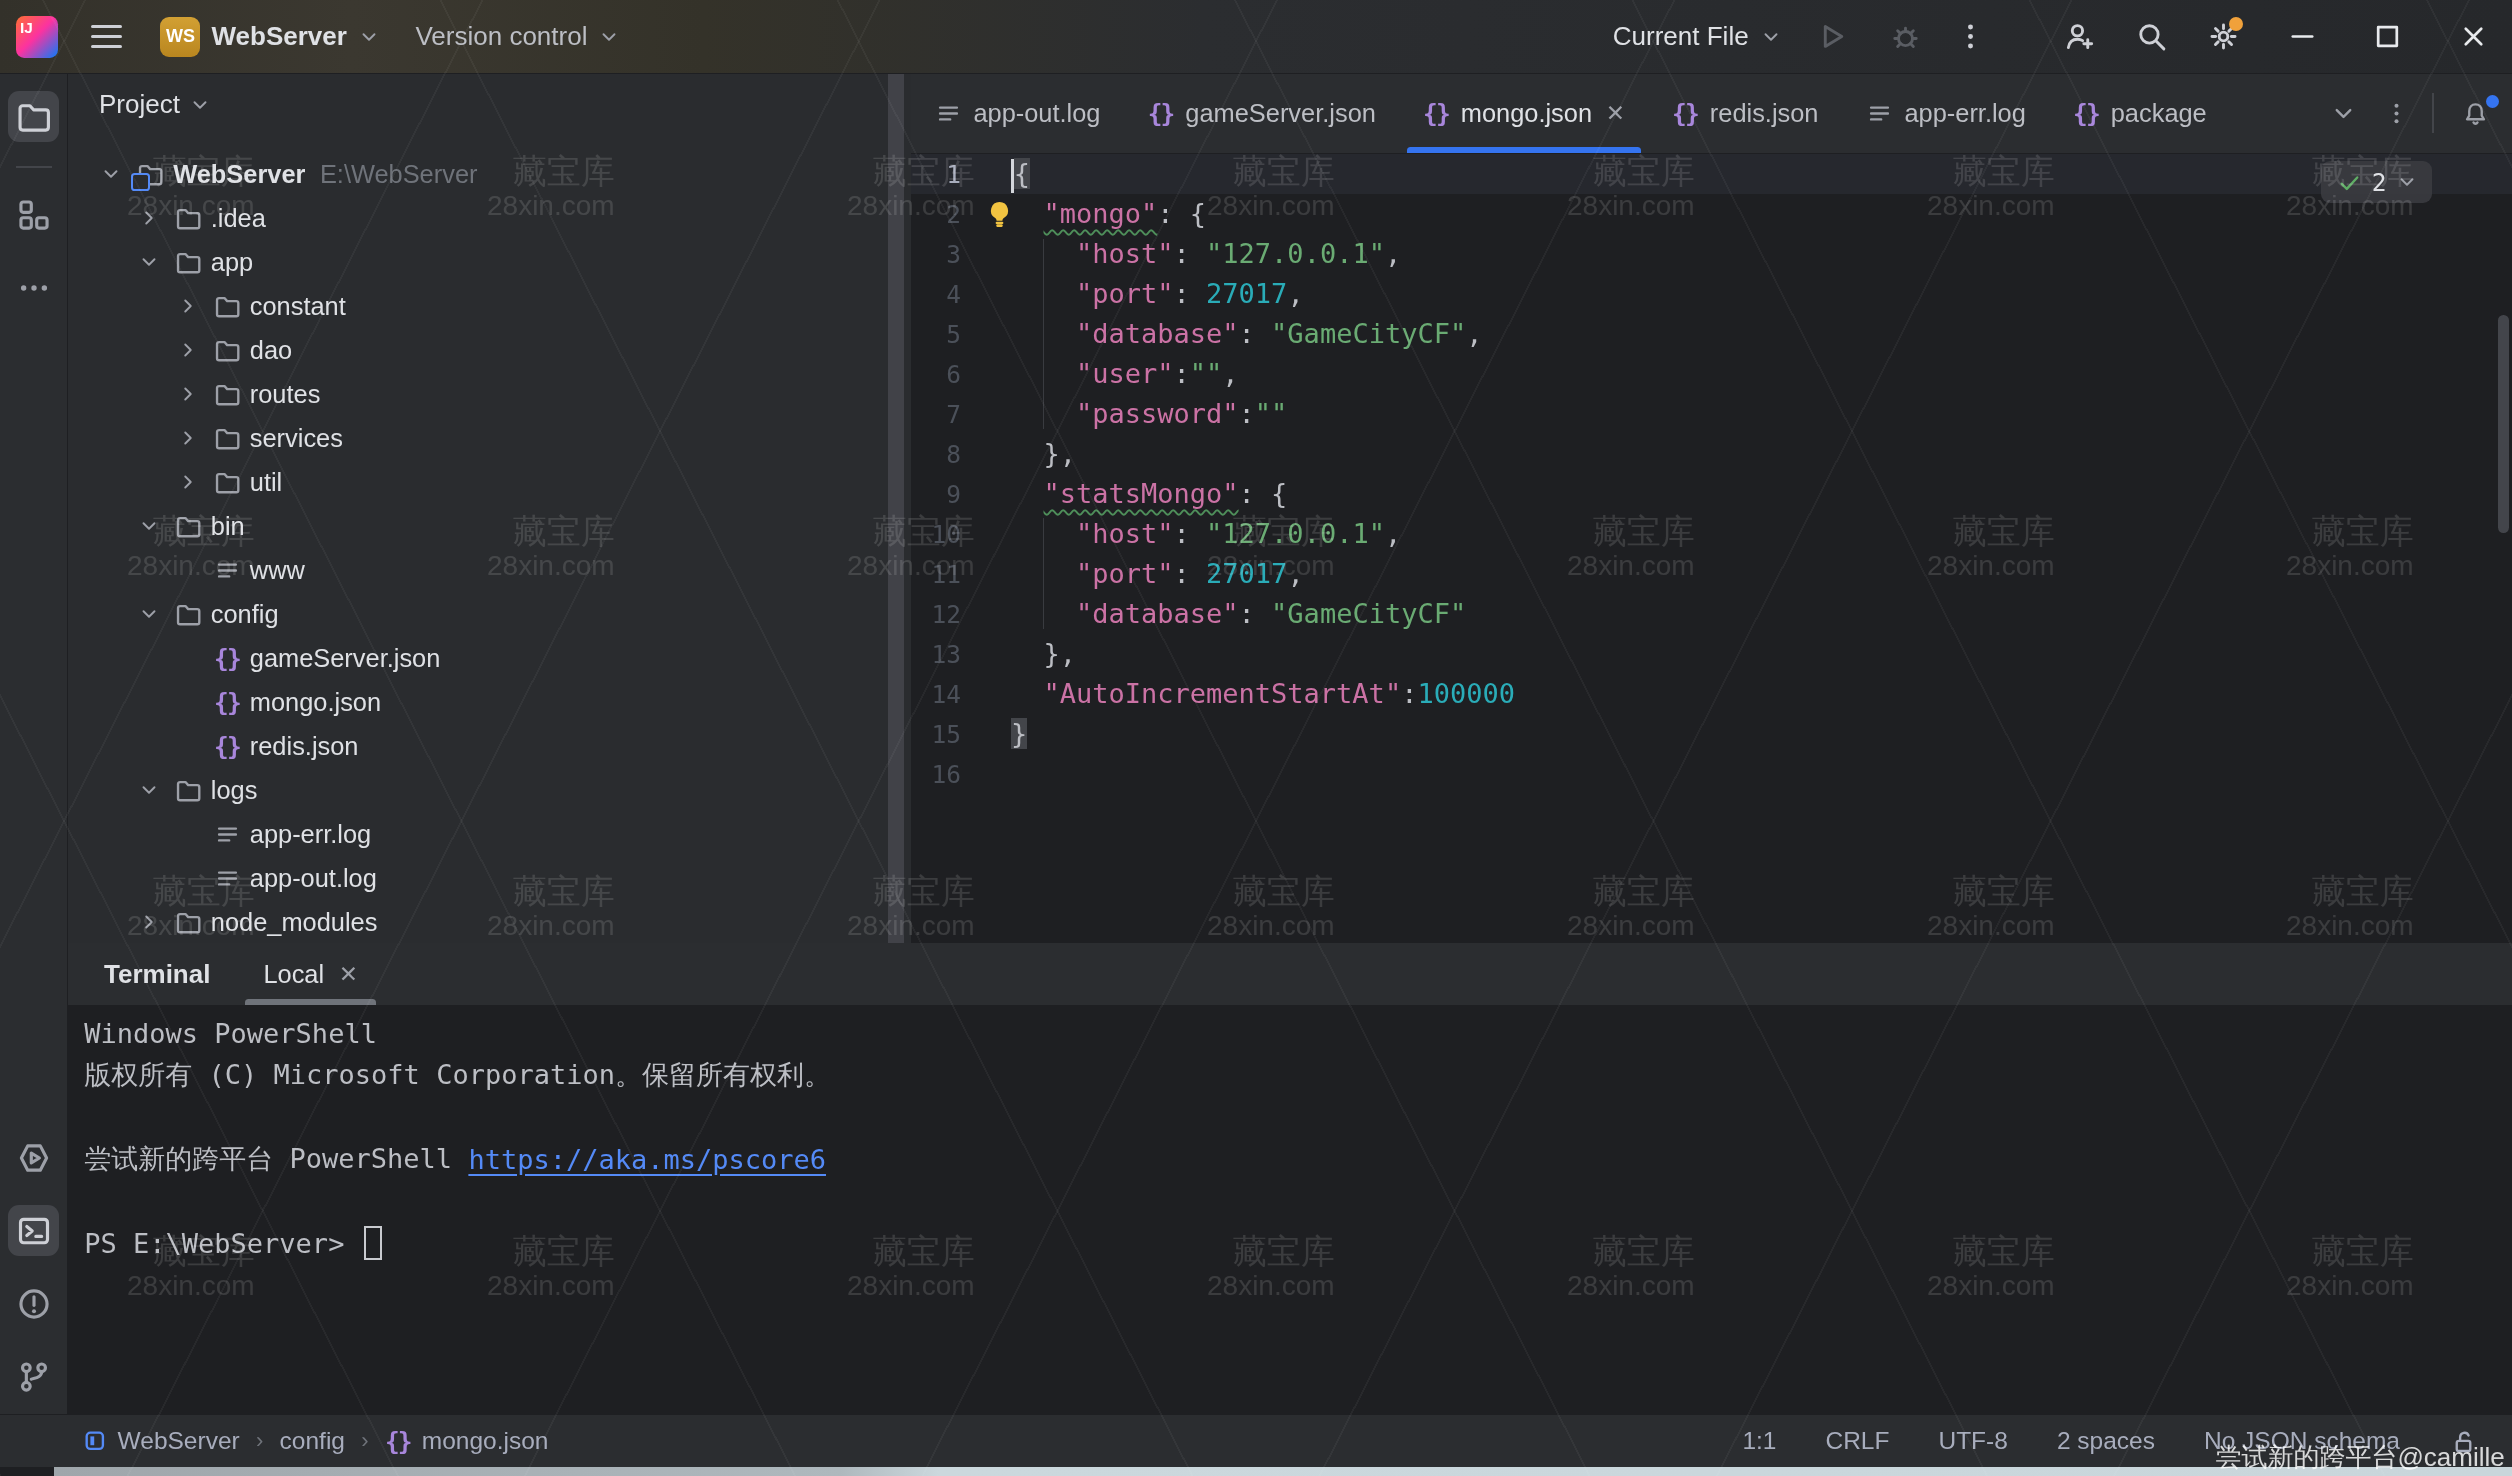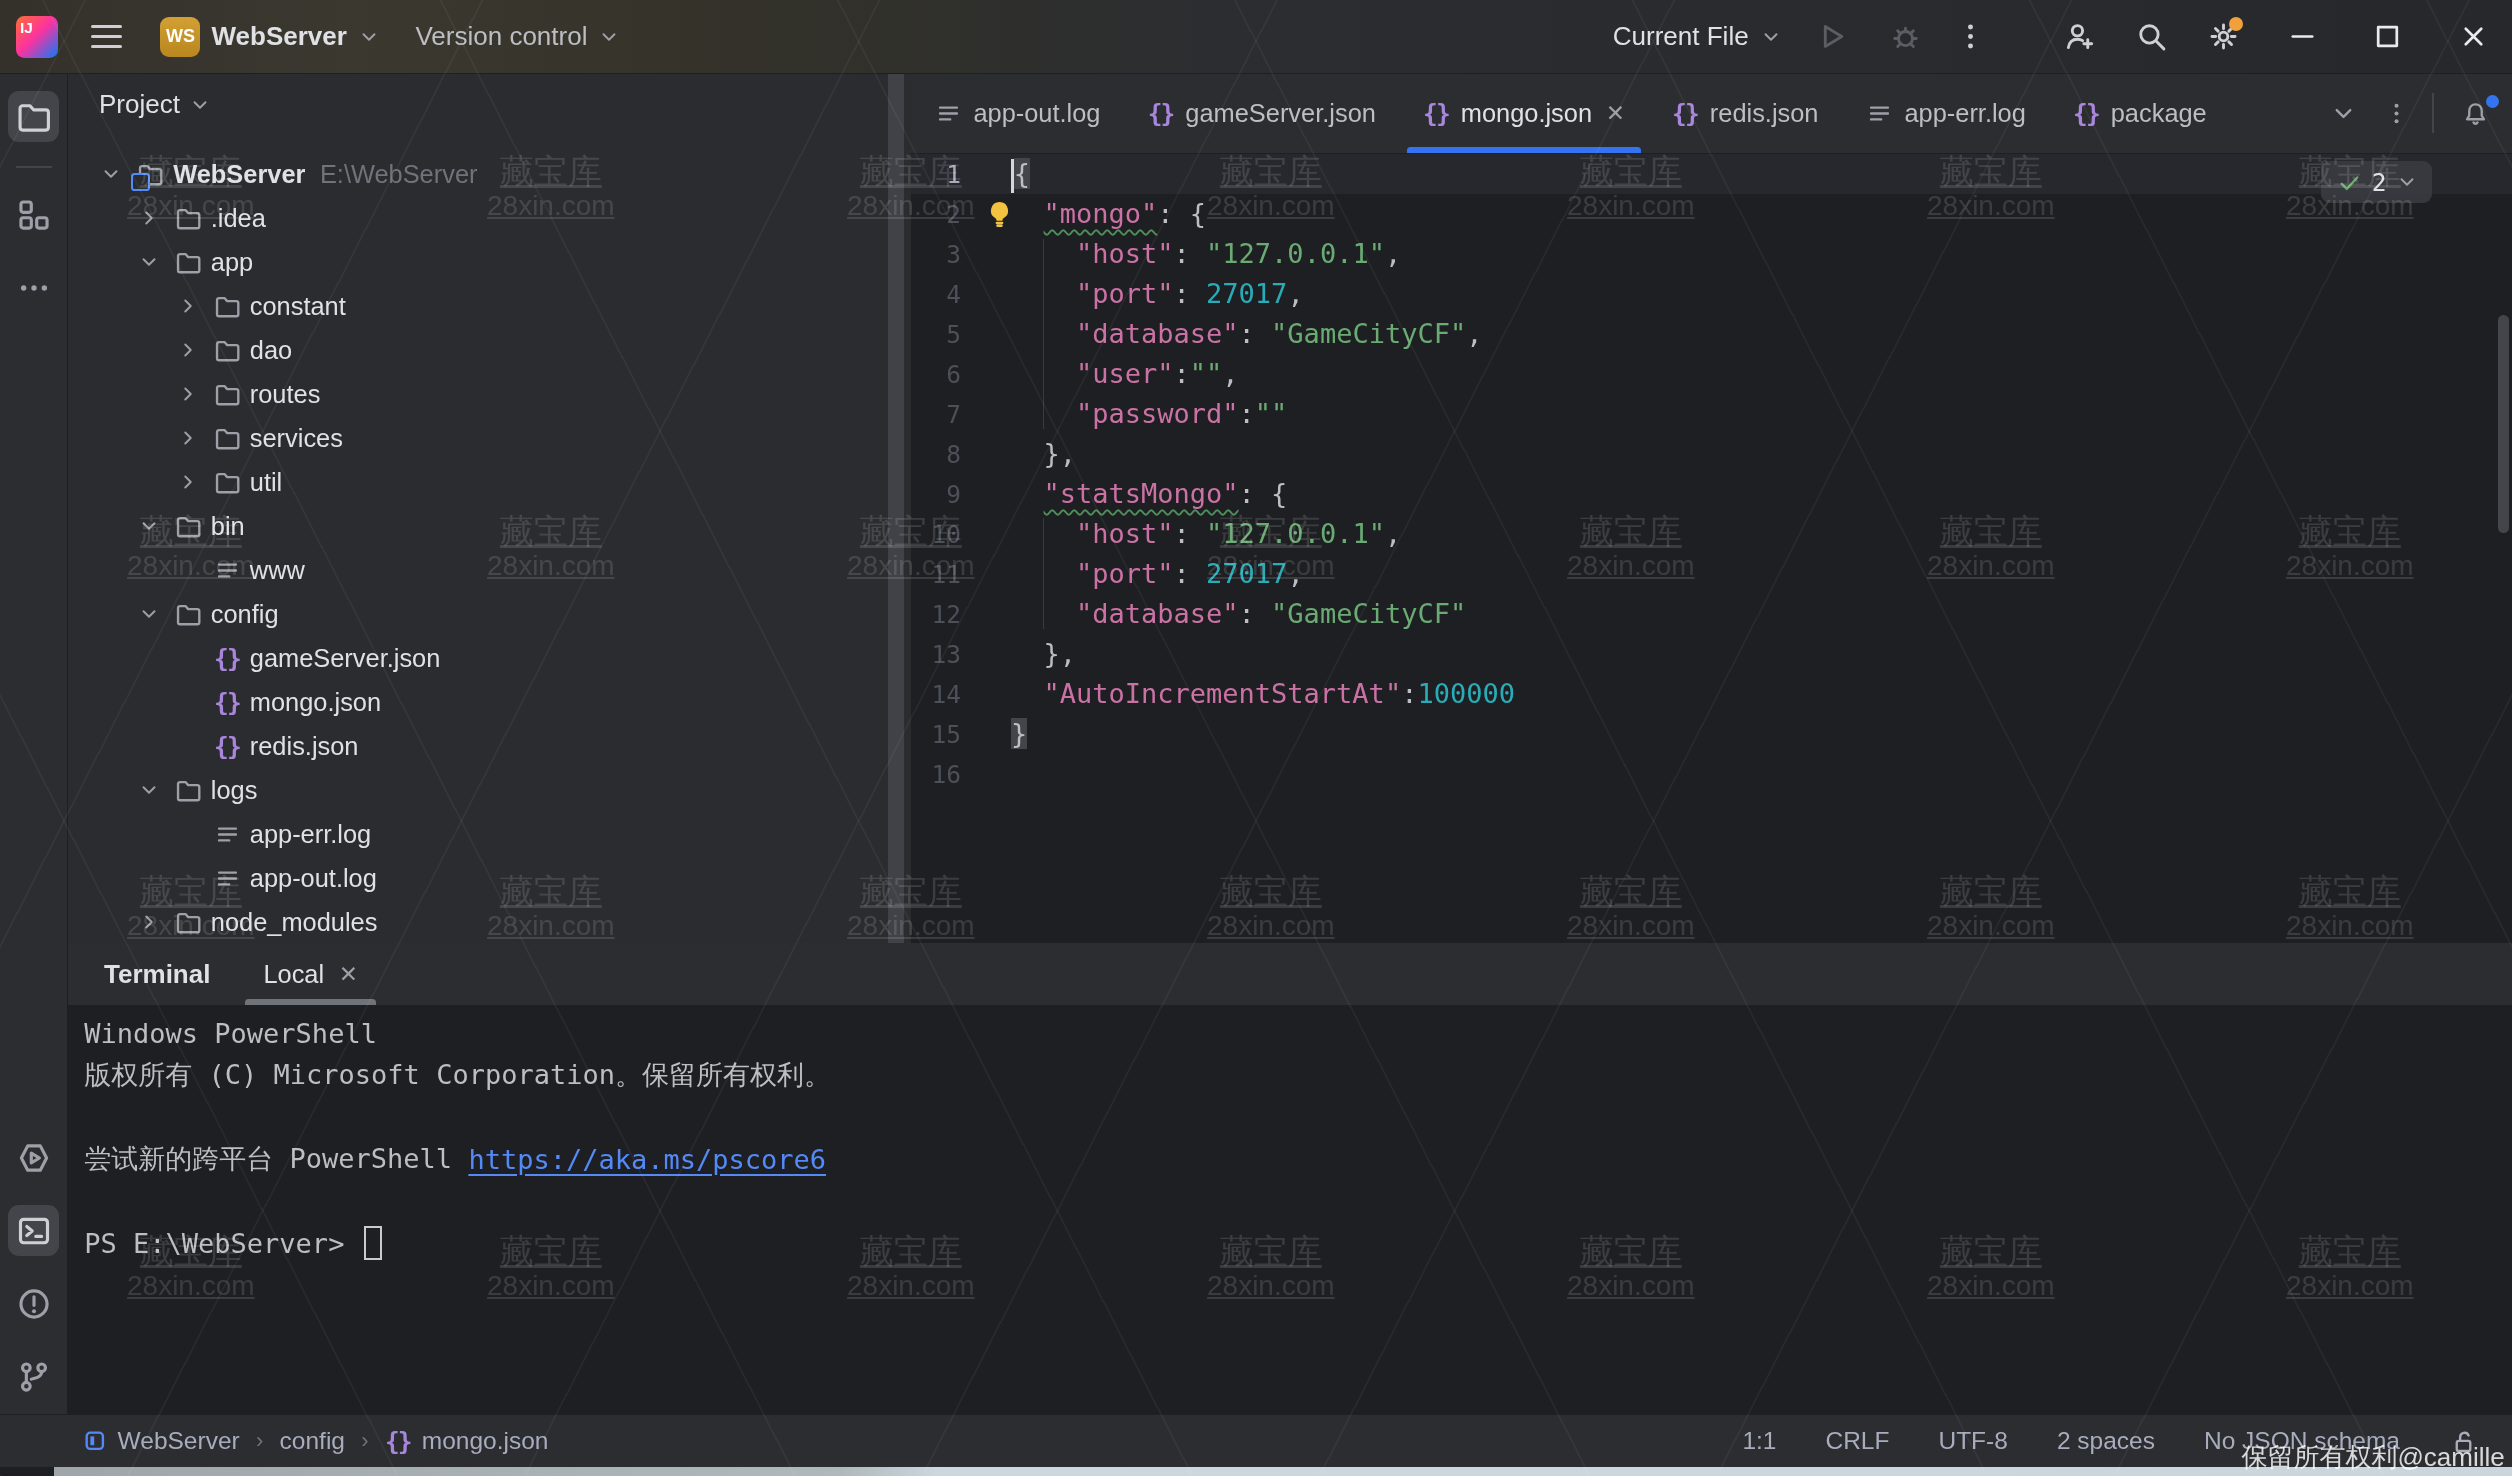--- a/index.html
+++ b/index.html
@@ -112,21 +112,21 @@
   .proj-ico{display:flex;color:#548AF7;font-size:23.6px;}
 
   .bottom-strip{position:absolute;left:54px;top:1467px;width:2458px;height:10px;
     background:linear-gradient(90deg,#9FA6AB 0%,#AEB8BD 32%,#CBD8DD 36%,#C9D6DB 100%);z-index:6;}
 
   
   .wm-overlay{position:absolute;inset:0;pointer-events:none;z-index:60;
     background-image:
       repeating-linear-gradient(63deg,rgba(255,255,255,0.045) 0 1.8px,transparent 1.8px 354px),
       repeating-linear-gradient(-63deg,rgba(255,255,255,0.045) 0 1.8px,transparent 1.8px 354px);}
-  .wm-tile{position:absolute;color:rgba(255,255,255,0.13);text-align:center;line-height:1.12;font-family:"Liberation Sans",sans-serif;text-decoration:underline;}
+  .wm-tile{position:absolute;color:rgba(255,255,255,0.13);text-align:right;line-height:1.12;font-family:"Liberation Sans",sans-serif;}
   .wm-tile .l1{font-size:34px;}
   .wm-tile .l2{font-size:28px;}
   .wm-corner{position:absolute;right:7.3px;bottom:1.8px;z-index:61;color:rgba(255,255,255,0.82);font-size:26px;pointer-events:none;}
   svg{display:block;}
 </style>
 </head>
 <body>
 
 <div class="window">
 
@@ -818,15 +818,15 @@
       </div>
       <div class="wm-tile" style="left: 1927px; top: 1232px;">
         <div class="l1">藏宝库</div>
         <div class="l2">28xin.com</div>
       </div>
       <div class="wm-tile" style="left: 2286px; top: 1232px;">
         <div class="l1">藏宝库</div>
         <div class="l2">28xin.com</div>
       </div>
     </div>
-  <div class="wm-corner">保留所有权利@camille</div>
+  <div class="wm-corner">尝试新的跨平台@camille</div>
 </div>
 
 
 </body></html>

